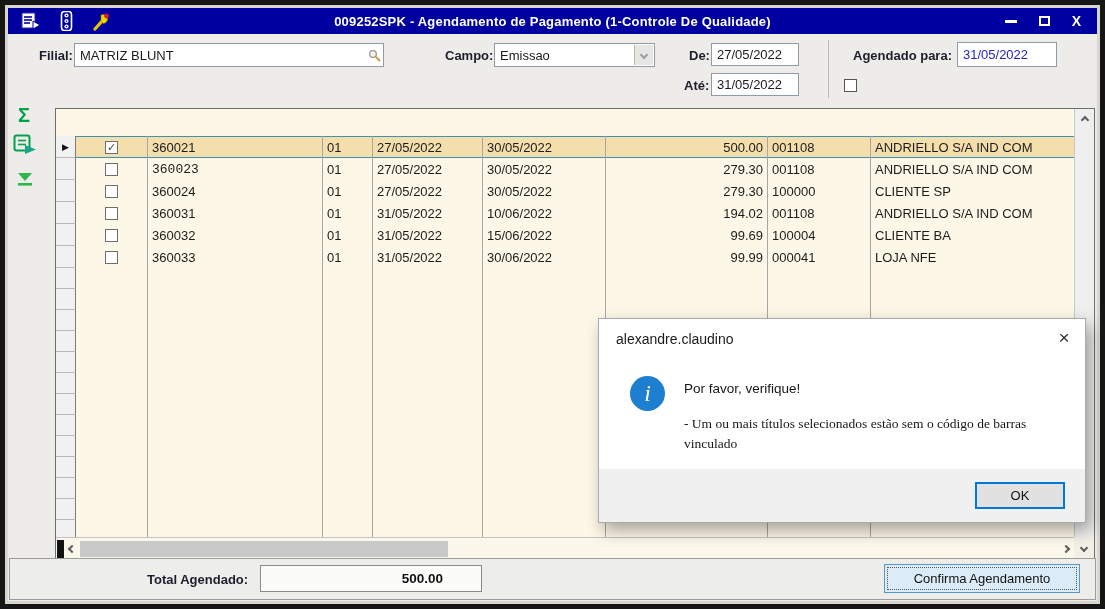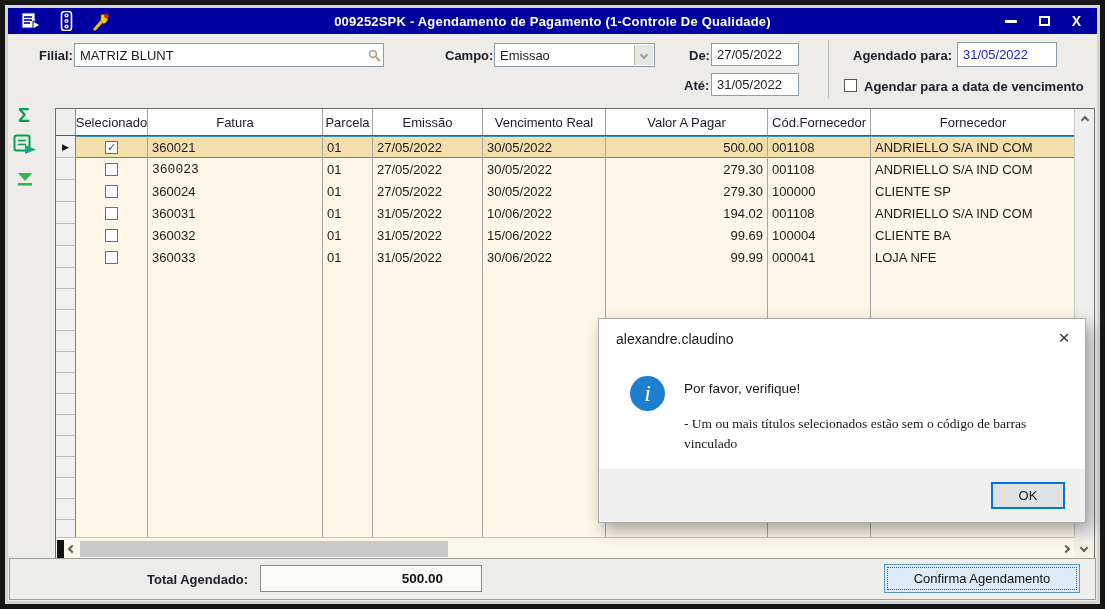--- a/index.html
+++ b/index.html
@@ -100,21 +100,21 @@
   .dialog-title { position:absolute; left:17px; top:12px; font-size:14px; color:#1a1a1a; }
   .dialog-close { position:absolute; right:8px; top:6px; width:26px; height:26px; font-size:19px;
                   font-weight:300; color:#333; display:flex; align-items:center; justify-content:center; }
   .info-circle { position:absolute; left:31px; top:57px; width:35px; height:35px; border-radius:50%;
                  background:#1E7FD0; color:#fff; display:flex; align-items:center; justify-content:center;
                  font-family:"Liberation Serif", serif; font-size:24px; font-style:italic; }
   .dialog-heading { position:absolute; left:85px; top:62px; font-size:13.5px; color:#161616; }
   .dialog-body { position:absolute; left:85px; top:95px; width:378px; font-size:13.5px;
                  line-height:1.5; color:#161616;font-family:Liberation Serif, serif; }
   .dialog-footer { position:absolute; left:0; right:0; bottom:0; height:53px; background:#F0F0F0; }
-  .ok-button { position:absolute; right:20px; top:13px; width:74px; height:27px; background:#E1E1E1;
+  .ok-button { position:absolute; right:20px; top:13px; width:90px; height:27px; background:#E1E1E1;
                border:2px solid #0078D7; font-size:13px; color:#111; display:flex;
                align-items:center; justify-content:center; cursor:default; }
 </style>
 </head>
 <body>
 
 <div class="window">
 
   <div class="titlebar">
     <div class="tb-icons">
@@ -190,50 +190,38 @@
     <div class="input" style="left:949px; top:8px; width:100px; height:25px; color:#2424C8;">
       <span>31/05/2022</span>
     </div>
 
     <span class="lbl" style="left:676px; top:44px;">Até:</span>
     <div class="input" style="left:703px; top:39px; width:88px; height:23px;">
       <span>31/05/2022</span>
     </div>
 
     <span class="checkbox" style="left:836px; top:45px;"></span>
-    <span class="lbl" style="left:856px; top:45px;">Agendar para a data de vencimento</span>
 
     <span class="side-icon sigma" style="left:10px; top:70px;">Σ</span>
     <span class="side-icon" style="left:5px; top:100px;">
       <svg width="26" height="22" viewBox="0 0 26 22">
         <rect x="1.5" y="1.5" width="15" height="15" rx="2" fill="none" stroke="#00A14B" stroke-width="2"></rect>
         <line x1="5" y1="6.5" x2="13" y2="6.5" stroke="#00A14B" stroke-width="1.6"></line>
         <line x1="5" y1="10.5" x2="13" y2="10.5" stroke="#00A14B" stroke-width="1.6"></line>
         <polygon points="12,11 23,15.5 12,20" fill="#19A48A"></polygon>
       </svg>
     </span>
     <span class="side-icon" style="left:8px; top:138px;">
       <svg width="18" height="15" viewBox="0 0 18 15">
         <polygon points="2,1 16,1 9,9" fill="#2EB84C"></polygon>
         <rect x="2" y="11" width="14" height="2.6" fill="#2EB84C"></rect>
       </svg>
     </span>
 
     <div class="grid">
-      <div class="thead">
-          <div class="hcell gutter" style="width: 20px; flex: 0 0 20px;"></div>
-          <div class="hcell" style="width: 72px; flex: 0 0 72px;">Selecionado</div>
-          <div class="hcell" style="width: 175px; flex: 0 0 175px;">Fatura</div>
-          <div class="hcell" style="width: 50px; flex: 0 0 50px;">Parcela</div>
-          <div class="hcell" style="width: 110px; flex: 0 0 110px;">Emissão</div>
-          <div class="hcell" style="width: 123px; flex: 0 0 123px;">Vencimento Real</div>
-          <div class="hcell" style="width: 162px; flex: 0 0 162px;">Valor A Pagar</div>
-          <div class="hcell" style="width: 103px; flex: 0 0 103px;">Cód.Fornecedor</div>
-          <div class="hcell" style="width: 205px; flex: 0 0 205px;">Fornecedor</div>
-        </div>
       <div class="tbody">
           <div class="trow selected">
             <div class="gcell">
               <span>▶</span>
             </div>
             <div class="tcell center" style="width: 72px; flex: 0 0 72px;">
               <span class="cb">✓</span>
             </div>
             <div class="tcell" style="width: 175px; flex: 0 0 175px;">360021</div>
             <div class="tcell" style="width: 50px; flex: 0 0 50px;">01</div>

